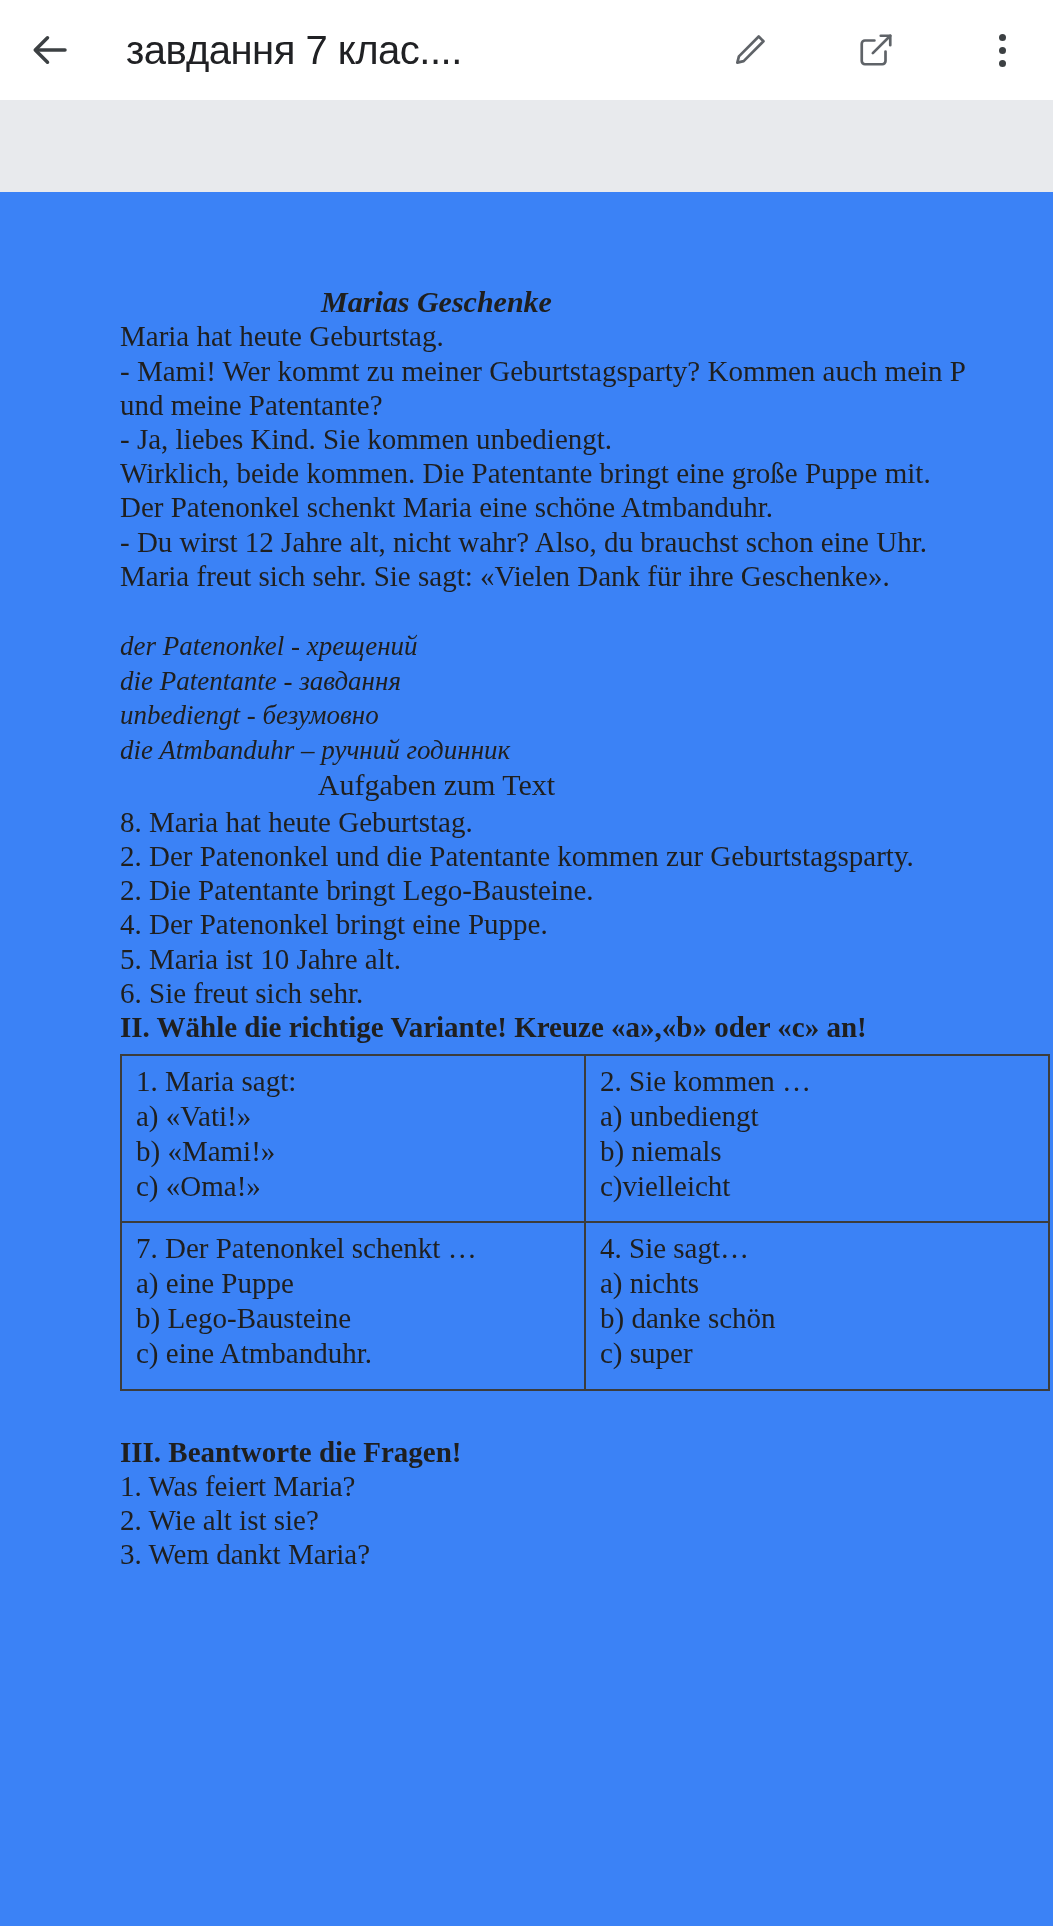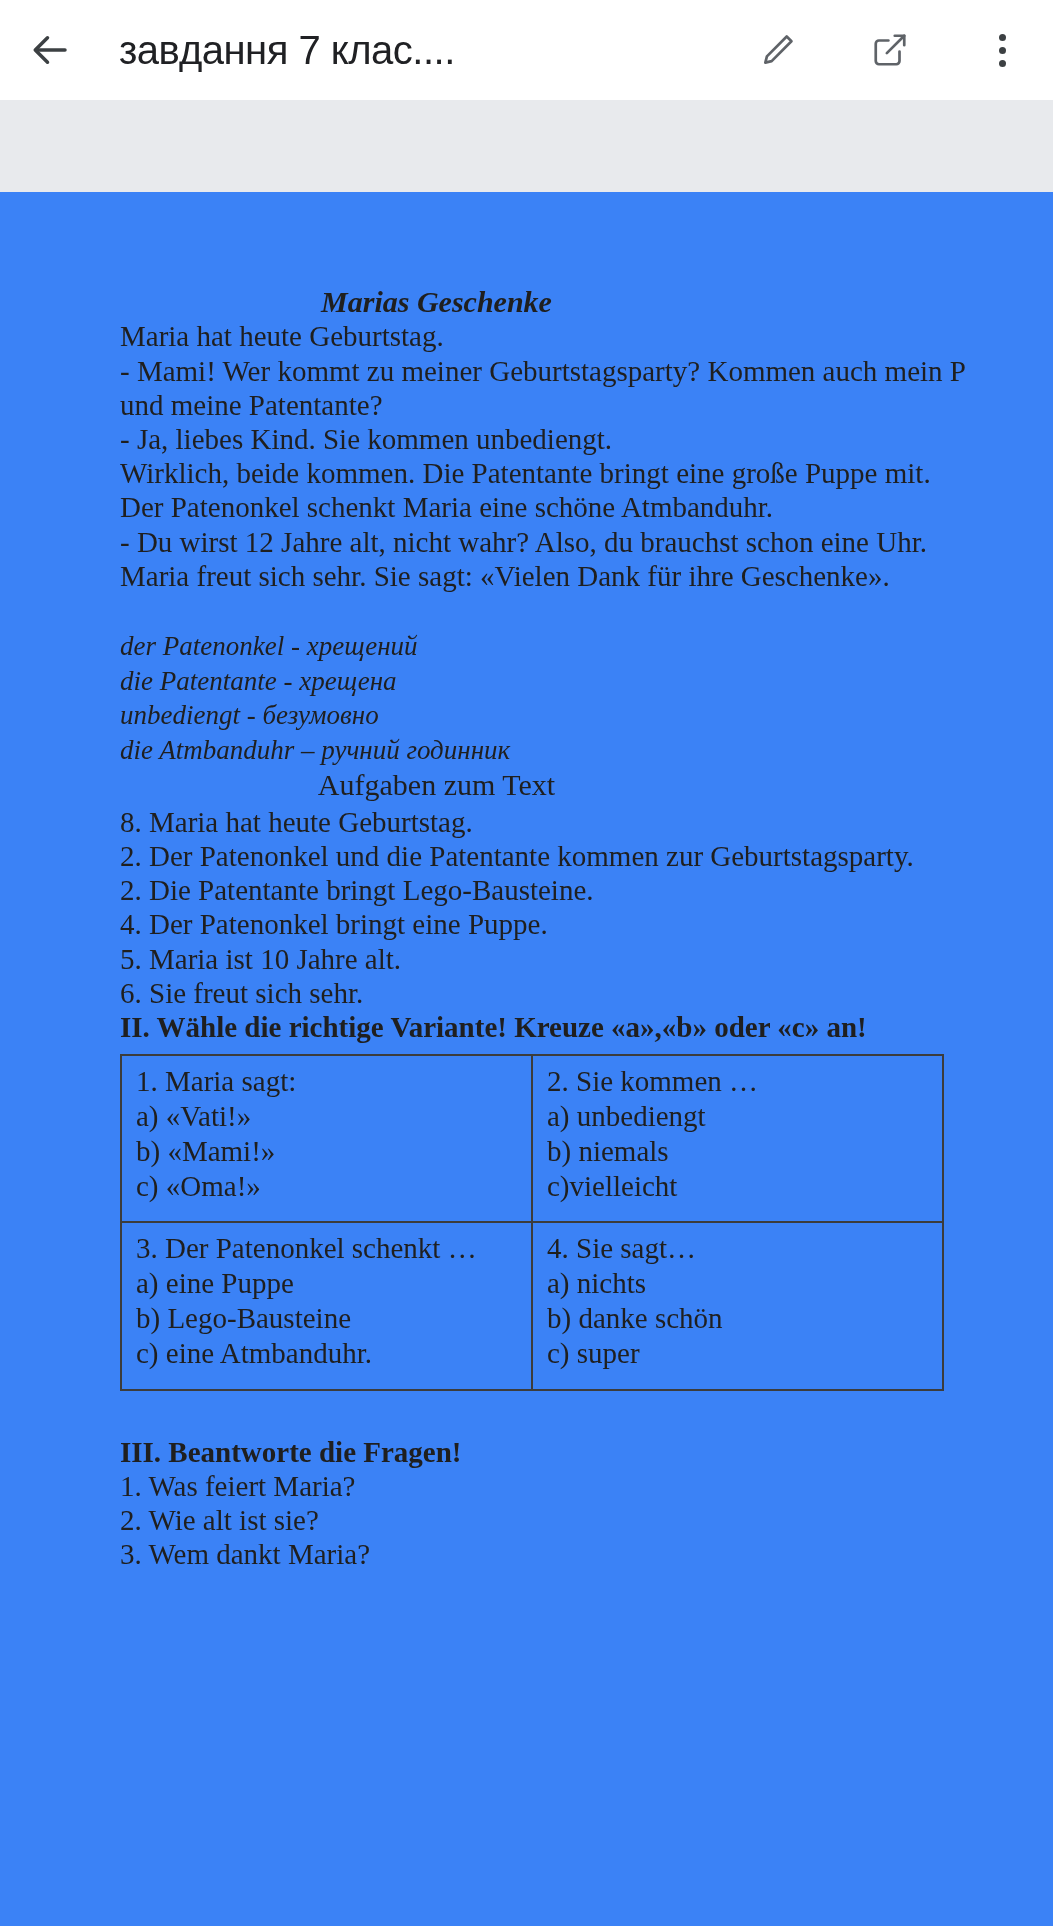--- a/index.html
+++ b/index.html
@@ -13,21 +13,21 @@
     overflow: hidden;
   }
 
   
   .appbar {
     height: 100px;
     background: #ffffff;
     display: flex;
     align-items: center;
     padding: 0 22px;
-    gap: 9px;
+    gap: 16px;
   }
   .appbar-icon {
     width: 58px;
     height: 58px;
     display: flex;
     align-items: center;
     justify-content: center;
     flex: 0 0 auto;
   }
   .appbar-title {
@@ -112,21 +112,21 @@
 
   .section-head {
     font-weight: bold;
     margin-top: 4px;
   }
 
   
   table.quiz {
     border-collapse: collapse;
     margin-top: 10px;
-    width: 824px;
+    width: 930px;
     table-layout: fixed;
   }
   table.quiz td {
     border: 2px solid #3c3c3c;
     vertical-align: top;
     padding: 8px 14px 18px 14px;
     font-size: 29px;
     line-height: 1.2;
     width: 50%;
     height: 148px;
@@ -183,21 +183,21 @@
       <p class="para-line">und meine Patentante?</p>
       <p class="para-line">- Ja, liebes Kind. Sie kommen unbediengt.</p>
       <p class="para-line">Wirklich, beide kommen. Die Patentante bringt eine große Puppe mit.</p>
       <p class="para-line">Der Patenonkel schenkt Maria eine schöne Atmbanduhr.</p>
       <p class="para-line">- Du wirst 12 Jahre alt, nicht wahr? Also, du brauchst schon eine Uhr.</p>
       <p class="para-line">Maria freut sich sehr. Sie sagt: «Vielen Dank für ihre Geschenke».</p>
     </div>
 
     <div class="vocab">
       <p>der Patenonkel - хрещений</p>
-      <p>die Patentante - хрещена</p>
+      <p>die Patentante - завдання</p>
       <p>unbediengt - безумовно</p>
       <p>die Atmbanduhr – ручний годинник</p>
     </div>
 
     <p class="aufgaben">Aufgaben zum Text</p>
 
     <div class="list-block">
       <p>8. Maria hat heute Geburtstag.</p>
       <p>2. Der Patenonkel und die Patentante kommen zur Geburtstagsparty.</p>
       <p>2. Die Patentante bringt Lego-Bausteine.</p>
@@ -219,21 +219,21 @@
           </td>
           <td>
             <p>2. Sie kommen …</p>
             <p>a) unbediengt</p>
             <p>b) niemals</p>
             <p>c)vielleicht</p>
           </td>
         </tr>
         <tr>
           <td>
-            <p>3. Der Patenonkel schenkt …</p>
+            <p>7. Der Patenonkel schenkt …</p>
             <p>a) eine Puppe</p>
             <p>b) Lego-Bausteine</p>
             <p>c) eine Atmbanduhr.</p>
           </td>
           <td>
             <p>4. Sie sagt…</p>
             <p>a) nichts</p>
             <p>b) danke schön</p>
             <p>c) super</p>
           </td>

